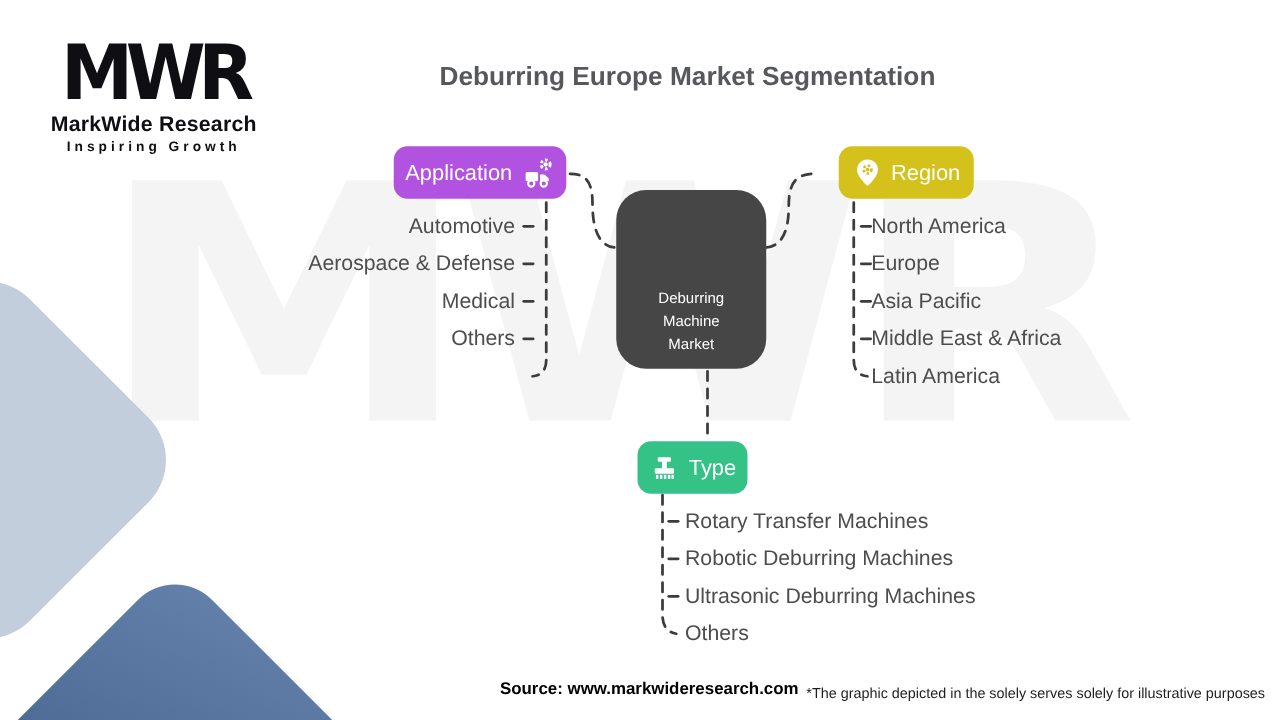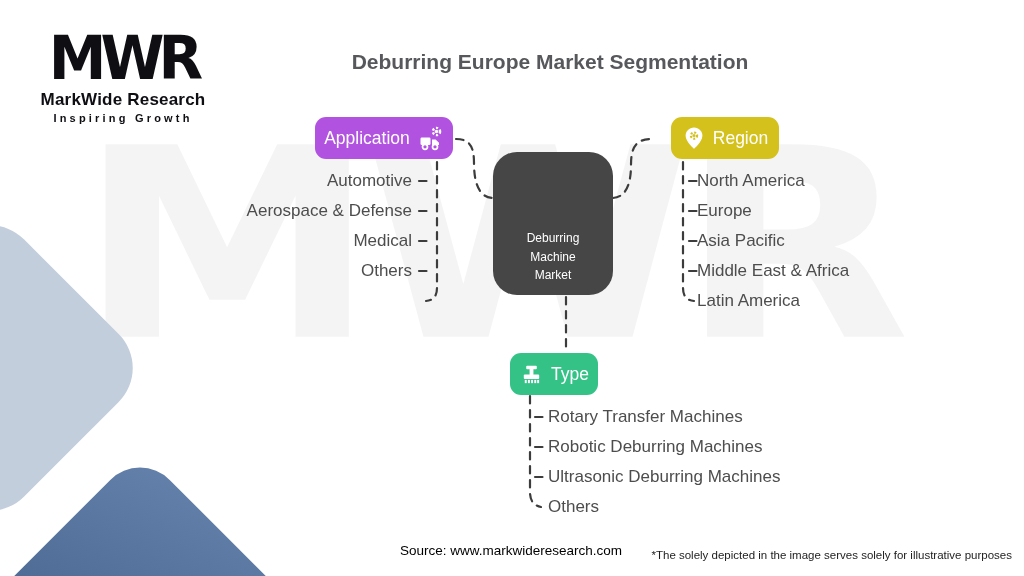--- a/index.html
+++ b/index.html
@@ -68,21 +68,21 @@
   .items-right  { left:697px; top:166px; }
   .items-bottom { left:548px; top:402px; }
 
   
   .connectors { position:absolute; left:0; top:0; z-index:1; }
   .connectors path { fill:none; stroke:#3c3c3c; stroke-width:2.2; stroke-dasharray:7.5 6.5; stroke-linecap:round; }
 
   
   .source {
     position:absolute; left:400px; top:543px; z-index:2;
-    font-size:13.5px; font-weight:normal; color:#000000;
+    font-size:13.5px; font-weight:bold; color:#000000;
   }
   .disclaimer {
     position:absolute; right:12px; top:549px; z-index:2;
     font-size:11.5px; color:#1d1d1d;
   }
 </style>
 </head>
 <body>
 
 <div class="watermark">MWR</div>
@@ -189,13 +189,13 @@
 </div>
 
 <div class="items items-bottom">
   <div>Rotary Transfer Machines</div>
   <div>Robotic Deburring Machines</div>
   <div>Ultrasonic Deburring Machines</div>
   <div>Others</div>
 </div>
 
 <div class="source">Source: www.markwideresearch.com</div>
-<div class="disclaimer">*The solely depicted in the image serves solely for illustrative purposes</div>
+<div class="disclaimer">*The graphic depicted in the solely serves solely for illustrative purposes</div>
 
 </body></html>

